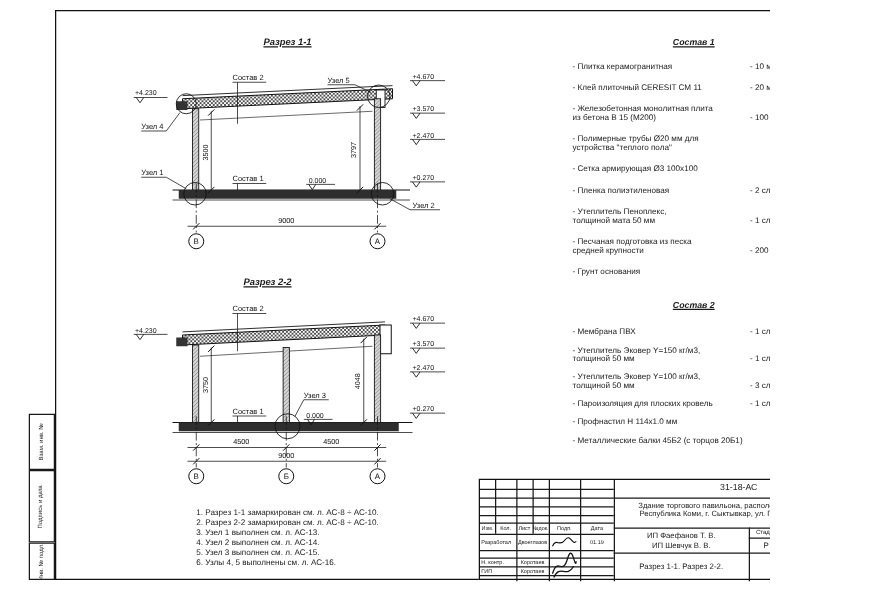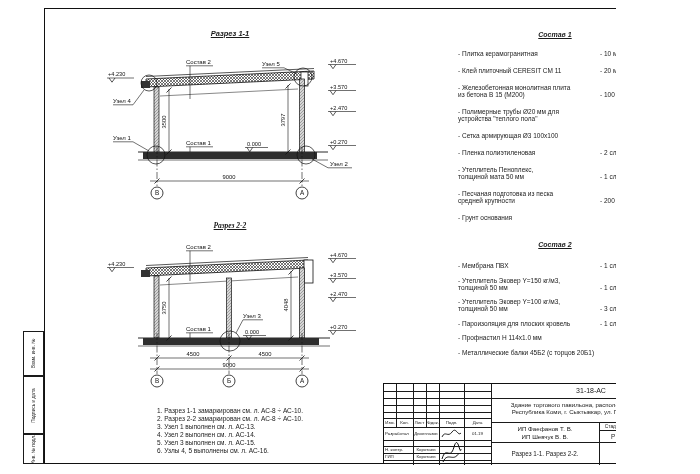--- a/index.html
+++ b/index.html
@@ -44,21 +44,21 @@
     <span>Взам. инв. №</span>
   </div>
   <div class="vstamp" style="top:376px;height:58px;">
     <span>Подпись и дата</span>
   </div>
   <div class="vstamp" style="top:434px;height:30px;">
     <span>Инв. № подл.</span>
   </div>
 
   <div class="sec-title" style="left:170px;top:29px;">Разрез 1-1</div>
-  <div class="sec-title" style="left:170px;top:221px;font-family:Liberation Serif, serif;">Разрез 2-2</div>
+  <div class="sec-title" style="left:154px;top:221px;">Разрез 2-2</div>
 
   <svg class="abs" style="left:0;top:0;" width="700" height="474" viewBox="0 0 700 474">
     <defs>
       <pattern id="roofHatch" width="3" height="3" patternUnits="userSpaceOnUse">
         <path d="M0,3 L3,0 M0,0 L3,3" stroke="#222" stroke-width="0.6"></path>
       </pattern>
       <pattern id="colHatch" width="3" height="3" patternUnits="userSpaceOnUse">
         <rect width="3" height="3" fill="#d6d6d6"></rect>
         <path d="M0,3 L3,0" stroke="#666" stroke-width="0.5"></path>
       </pattern>

